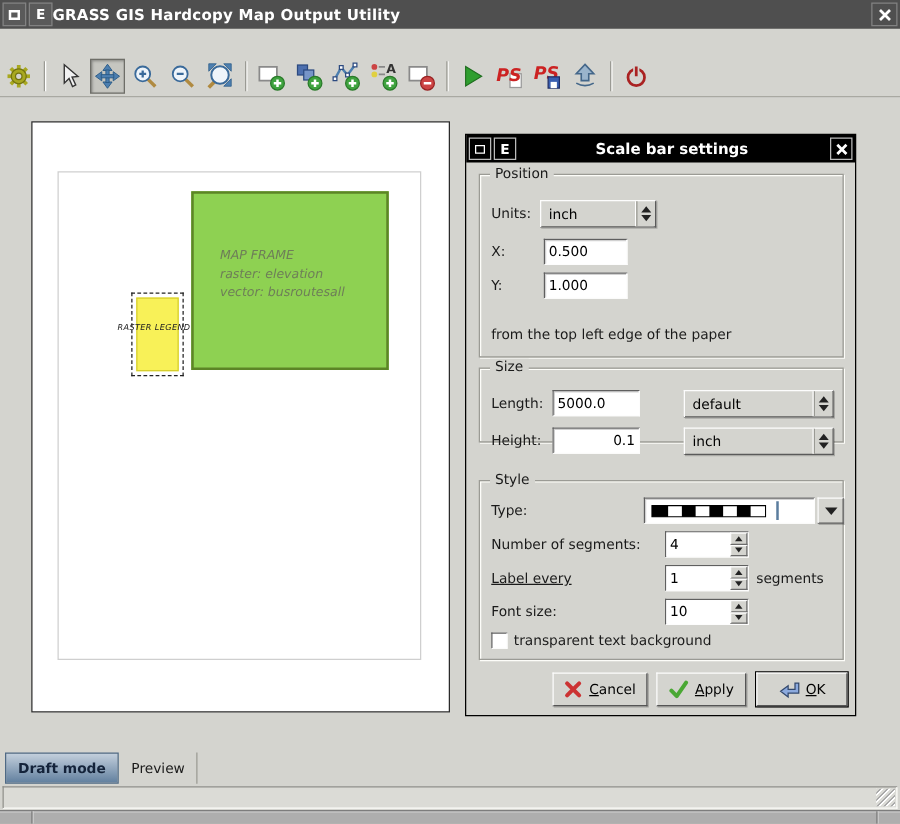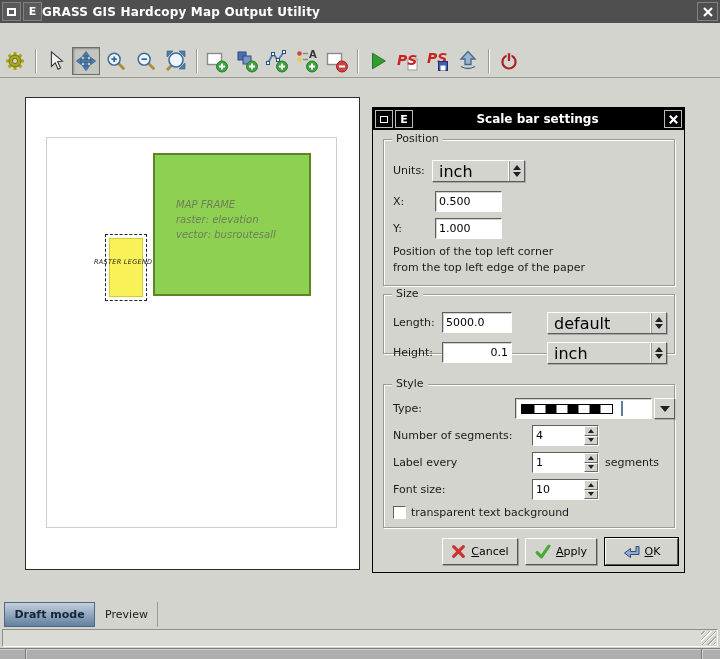--- a/index.html
+++ b/index.html
@@ -40,21 +40,21 @@
   .dialog{position:absolute;left:372px;top:107px;width:313px;height:466px;background:#d4d4cf;border:1px solid #000;}
   .dlg-titlebar{position:absolute;left:0;top:0;width:311px;height:22px;background:#000;display:flex;align-items:center;}
   .dlg-btn{width:18px;height:18px;margin-left:2px;background:#000;border:1px solid #bbb;display:flex;align-items:center;justify-content:center;color:#fff;font-weight:bold;font-size:11px;}
   .dlg-title{flex:1;text-align:center;color:#fff;font-weight:bold;font-size:12px;}
   .group{position:absolute;border:1px solid #9b9b95;box-shadow:inset 1px 1px 0 #fdfdf9, 1px 1px 0 #fdfdf9;}
   .group>.legend{position:absolute;top:-8px;left:8px;background:#d4d4cf;padding:0 4px;font-size:11px;color:#1a1a1a;}
   .lbl{position:absolute;font-size:11px;color:#1a1a1a;white-space:nowrap;}
   .entry{position:absolute;font-size:11px;color:#000;background:#fff;border:1px solid;border-color:#5f5f5f #fdfdfd #fdfdfd #5f5f5f;box-shadow:inset 1px 1px 0 rgba(0,0,0,.18);padding:0 3px;outline:none;}
   .hint{position:absolute;font-size:11px;color:#1a1a1a;white-space:nowrap;}
   .combo{position:absolute;height:22px;background:#d4d4cf;border:1px solid;border-color:#fdfdfd #5a5a5a #5a5a5a #fdfdfd;box-shadow:1px 1px 0 rgba(0,0,0,.2);display:flex;align-items:center;}
-  .combo .val{flex:1;font-size:16px;padding-left:6px;color:#000;}
+  .combo .val{flex:1;font-size:11px;padding-left:6px;color:#000;}
   .combo .arrows{width:15px;height:100%;border-left:1px solid #9a9a94;box-shadow:-1px 0 0 #fff;display:flex;flex-direction:column;align-items:center;justify-content:center;gap:2px;}
   .arr-up{width:0;height:0;border-left:4px solid transparent;border-right:4px solid transparent;border-bottom:5px solid #222;}
   .arr-dn{width:0;height:0;border-left:4px solid transparent;border-right:4px solid transparent;border-top:5px solid #222;}
   .spin{position:absolute;height:21px;background:#fff;border:1px solid;border-color:#5f5f5f #fdfdfd #fdfdfd #5f5f5f;box-shadow:inset 1px 1px 0 rgba(0,0,0,.18);display:flex;}
   .spin input{flex:1;border:none;outline:none;font-size:11px;padding:0 3px;background:#fff;min-width:0;}
   .spin .sbtns{width:14px;display:flex;flex-direction:column;}
   .sbtn{flex:1;background:#d4d4cf;border:1px solid;border-color:#fdfdfd #6a6a6a #6a6a6a #fdfdfd;display:flex;align-items:center;justify-content:center;}
   .sbtn .arr-up{border-left-width:3px;border-right-width:3px;border-bottom-width:4px;}
   .sbtn .arr-dn{border-left-width:3px;border-right-width:3px;border-top-width:4px;}
   .checkbox{position:absolute;width:13px;height:13px;background:#fff;border:1px solid;border-color:#5f5f5f #fdfdfd #fdfdfd #5f5f5f;}
@@ -267,21 +267,20 @@
         <span class="val">inch</span>
         <div class="arrows">
             <div class="arr-up"></div>
             <div class="arr-dn"></div>
           </div>
       </div>
       <span class="lbl" style="left:9px;top:55px;">X:</span>
       <input class="entry" style="left: 51px; top: 51px; width: 67px; height: 21px;" value="0.500">
       <span class="lbl" style="left:9px;top:82px;">Y:</span>
       <input class="entry" style="left: 51px; top: 78px; width: 67px; height: 21px;" value="1.000">
-      <span class="hint" style="left:9px;top:105px;">Position of the top left corner</span>
       <span class="hint" style="left:9px;top:121px;">from the top left edge of the paper</span>
     </div>
 
     <div class="group" style="left:10px;top:186px;width:292px;height:60px;">
       <span class="legend">Size</span>
       <span class="lbl" style="left:9px;top:21px;">Length:</span>
       <input class="entry" style="left: 58px; top: 17px; width: 70px; height: 21px;" value="5000.0">
       <div class="combo" style="left:163px;top:17px;width:120px;">
         <span class="val">default</span>
         <div class="arrows">
@@ -321,21 +320,21 @@
         <input value="4" style="">
         <div class="sbtns">
             <div class="sbtn">
               <div class="arr-up"></div>
             </div>
             <div class="sbtn">
               <div class="arr-dn"></div>
             </div>
           </div>
       </div>
-      <span class="lbl" style="left:9px;top:71px;">Label every</span>
+      <span class="lbl" style="left:9px;top:71px;text-decoration:underline;">Label every</span>
       <div class="spin" style="left:148px;top:67px;width:67px;">
         <input value="1" style="">
         <div class="sbtns">
             <div class="sbtn">
               <div class="arr-up"></div>
             </div>
             <div class="sbtn">
               <div class="arr-dn"></div>
             </div>
           </div>

